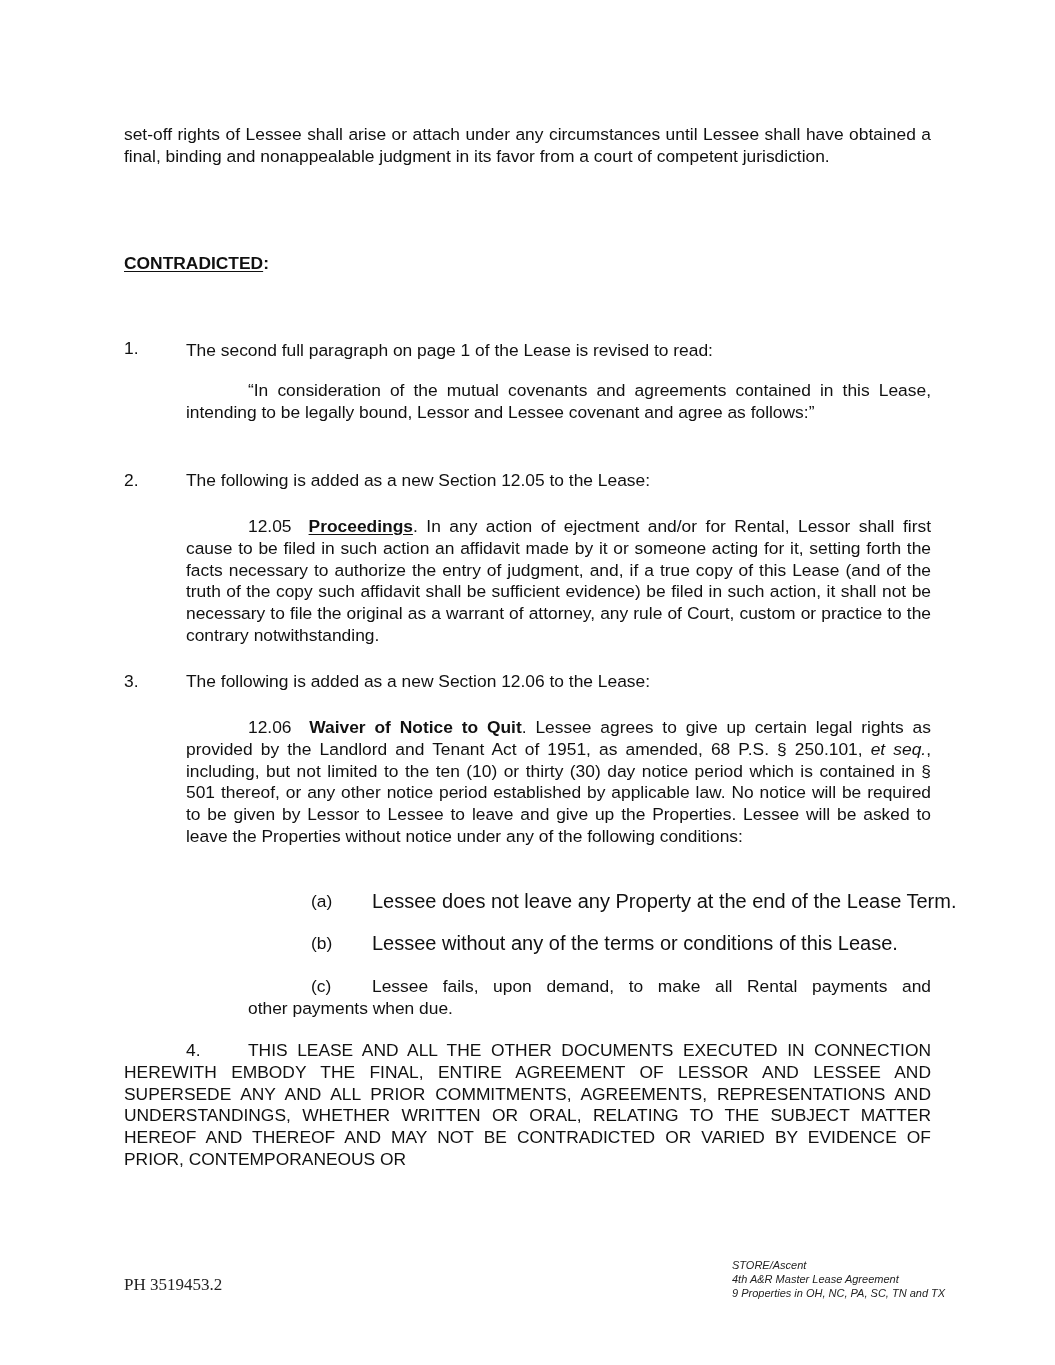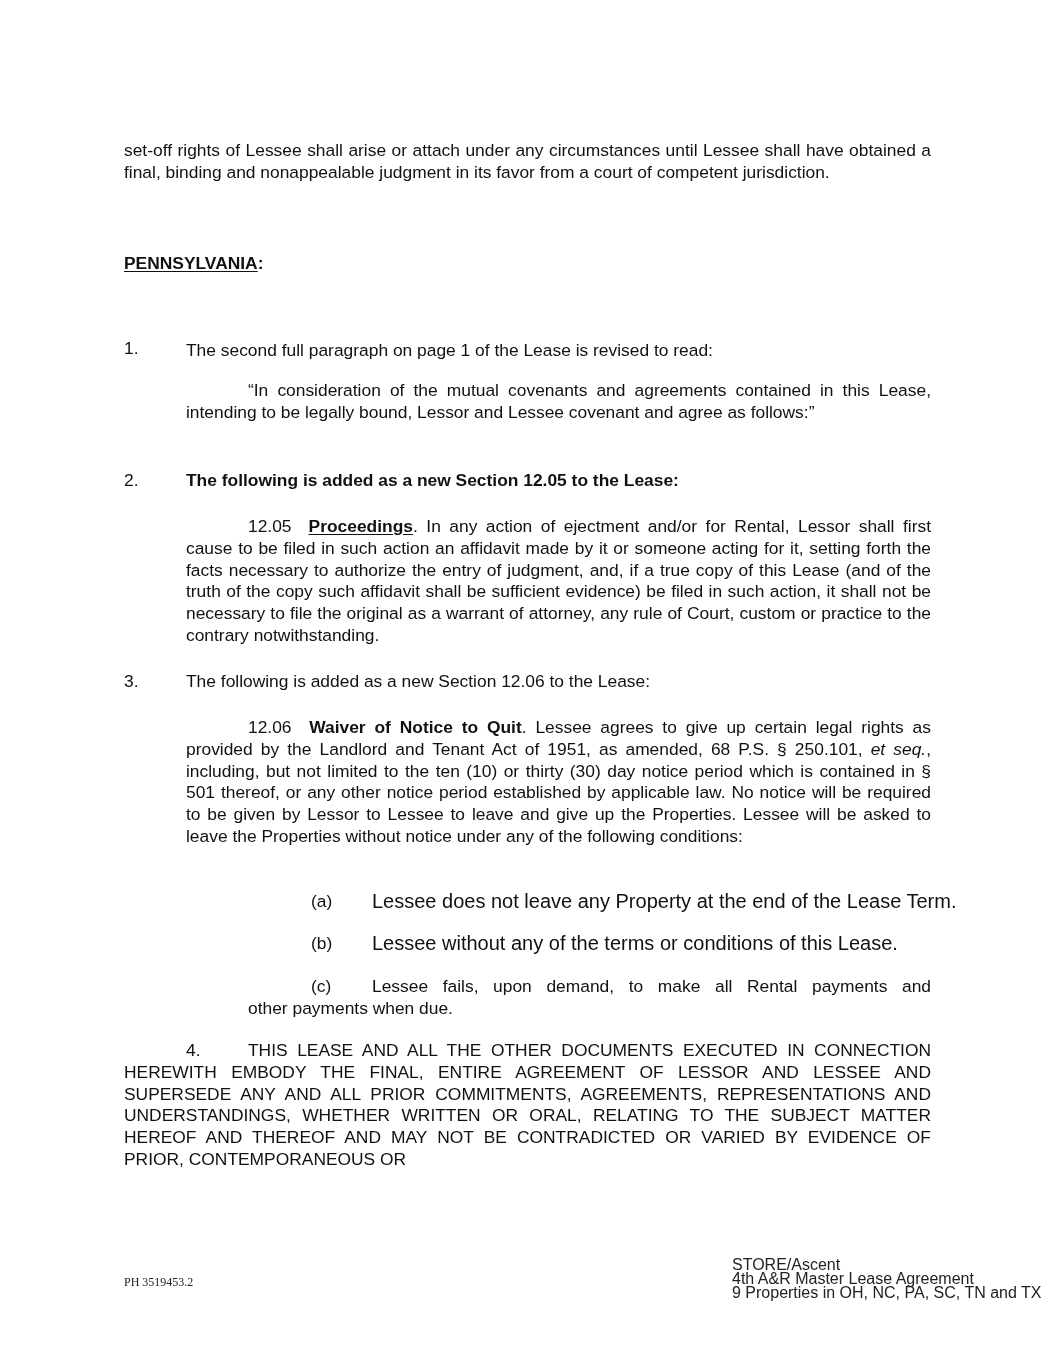--- a/index.html
+++ b/index.html
@@ -10,39 +10,39 @@
   .just { text-align: justify; text-align-last: auto; }
   .col-main { left: 124px; width: 807px; }
   .col-ind  { left: 186px; width: 745px; }
   .num { position: absolute; left: 124px; font-size: 17.4px; line-height: 21.8px; }
   .para-ind { text-indent: 62px; }
   u { text-decoration: underline; text-underline-offset: 2px; }
   b { font-weight: bold; }
   .sub-label { position: absolute; left: 311px; font-size: 17.4px; line-height: 21.8px; }
   .sub-text { position: absolute; left: 372px; font-size: 20px; line-height: 21.8px; }
   .footer-left { position: absolute; left: 124px; top: 1275px; font-family: "Liberation Serif", serif;
-                 font-size: 12px; color: #222; }
-  .footer-right { position: absolute; left: 732px; top: 1258px; font-size: 16px; line-height: 14px; color: #222; }
+                 font-size: 17px; color: #222; }
+  .footer-right { position: absolute; left: 732px; top: 1258px; font-size: 11px; line-height: 14px; color: #222; font-style: italic; }
 </style>
 </head>
 <body>
 
 <div class="page">
 
-  <div class="txt just col-main" style="top:140px;">set-off rights of Lessee shall arise or attach under any circumstances until Lessee shall have obtained a final, binding and nonappealable judgment in its favor from a court of competent jurisdiction.</div>
+  <div class="txt just col-main" style="top:124px;">set-off rights of Lessee shall arise or attach under any circumstances until Lessee shall have obtained a final, binding and nonappealable judgment in its favor from a court of competent jurisdiction.</div>
 
-  <div class="txt col-main" style="top:253px;"><b><u>PENNSYLVANIA</u><span>:</span></b></div>
+  <div class="txt col-main" style="top:253px;"><b><u>CONTRADICTED</u><span>:</span></b></div>
 
 
   <div class="num" style="top:338px;">1.</div>
   <div class="txt col-ind" style="top:340px;">The second full paragraph on page 1 of the Lease is revised to read:</div>
   <div class="txt just col-ind para-ind" style="top:380px;">“In consideration of the mutual covenants and agreements contained in this Lease, intending to be legally bound, Lessor and Lessee covenant and agree as follows:”</div>
 
   <div class="num" style="top:470px;">2.</div>
-  <div class="txt col-ind" style="top:470px;font-weight:bold;">The following is added as a new Section 12.05 to the Lease:</div>
+  <div class="txt col-ind" style="top:470px;">The following is added as a new Section 12.05 to the Lease:</div>
   <div class="txt just col-ind para-ind" style="top:516px;"><span>12.05</span>&nbsp;&nbsp;<b><u>Proceedings</u></b><span>. In any action of ejectment and/or for Rental, Lessor shall first cause to be filed in such action an affidavit made by it or someone acting for it, setting forth the facts necessary to authorize the entry of judgment, and, if a true copy of this Lease (and of the truth of the copy such affidavit shall be sufficient evidence) be filed in such action, it shall not be necessary to file the original as a warrant of attorney, any rule of Court, custom or practice to the contrary notwithstanding.</span></div>
 
   <div class="num" style="top:671px;">3.</div>
   <div class="txt col-ind" style="top:671px;">The following is added as a new Section 12.06 to the Lease:</div>
   <div class="txt just col-ind para-ind" style="top:717px;"><span>12.06</span>&nbsp;&nbsp;<b>Waiver of Notice to Quit</b><span>. Lessee agrees to give up certain legal rights as provided by the Landlord and Tenant Act of 1951, as amended, 68 P.S. § 250.101, </span><i>et seq.</i><span>, including, but not limited to the ten (10) or thirty (30) day notice period which is contained in § 501 thereof, or any other notice period established by applicable law. No notice will be required to be given by Lessor to Lessee to leave and give up the Properties. Lessee will be asked to leave the Properties without notice under any of the following conditions:</span></div>
 
   <div class="sub-label" style="top:891px;">(a)</div>
   <div class="sub-text" style="top:891px;">Lessee does not leave any Property at the end of the Lease Term.</div>
 
   <div class="sub-label" style="top:933px;">(b)</div>

